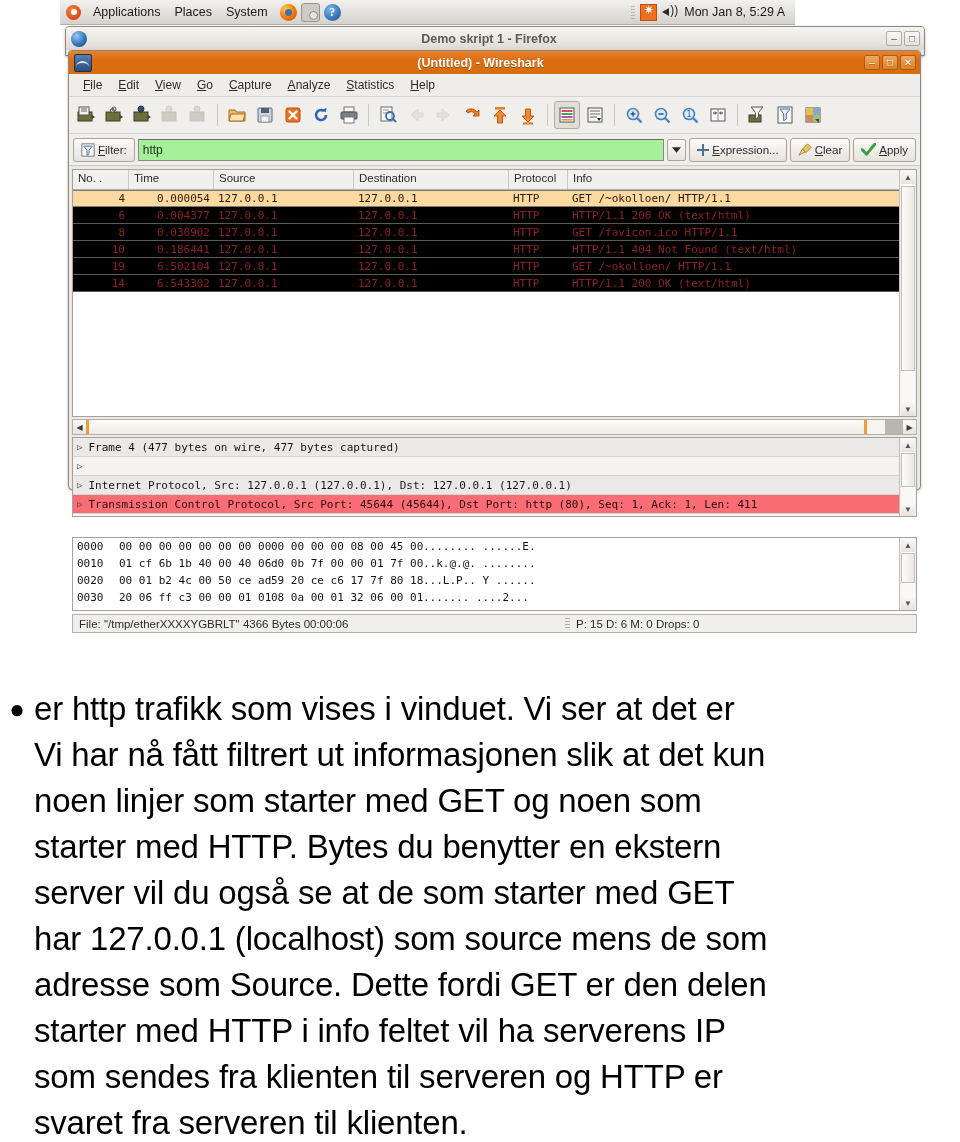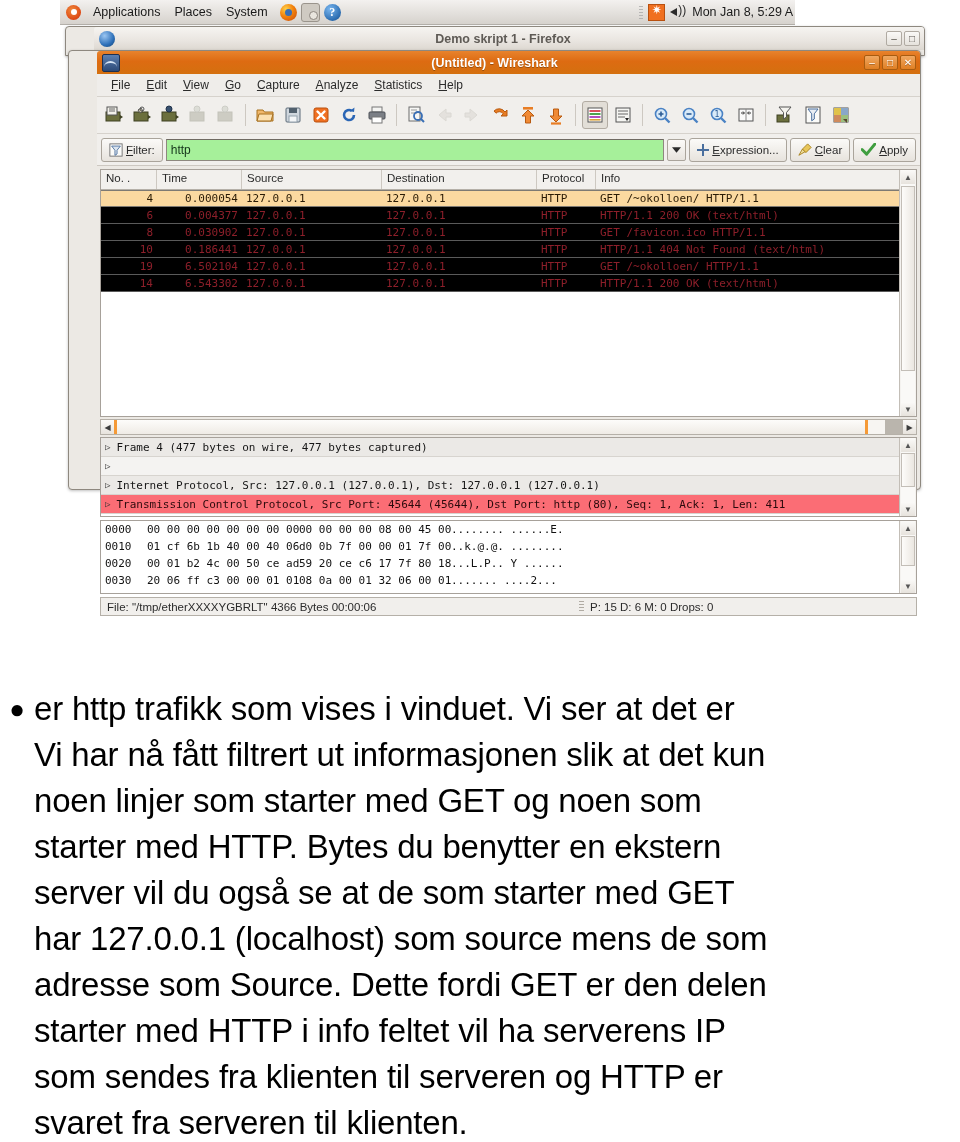--- a/index.html
+++ b/index.html
@@ -60,21 +60,21 @@
   .pi-evo {
     background: #cfcac2; border: 1px solid #9a948c; border-radius: 3px;
     position: relative;
   }
   .pi-evo::after{
     content:""; position:absolute; right:1px; bottom:1px; width:7px; height:7px;
     border-radius:50%; background:#e9e5de; border:1px solid #8d8780;
   }
   .panel-right {
     margin-left: auto; display: flex; align-items: center; gap: 5px;
-    padding-right: 2px; white-space: nowrap;
+    padding-right: 10px; white-space: nowrap;
   }
   .panel-grip {
     width: 4px; height: 14px;
     background-image: radial-gradient(#aaa 40%, transparent 41%);
     background-size: 2px 3px; opacity: .8;
   }
   .tray-orange {
     width: 15px; height: 15px; background: #f07020;
     border: 1px solid #b85010; position: relative;
   }
@@ -95,21 +95,20 @@
   .panel-clock { font-size: 12.5px; color:#1a1a1a; }
 
   
   .win {
     position: absolute;
     border: 1px solid #8e887f;
     border-radius: 4px 4px 0 0;
     box-sizing: border-box;
     background: #ece9e4;
     box-shadow: 0 1px 3px rgba(0,0,0,.25);
-    padding-left: 28px;
   }
   .titlebar {
     height: 23px; display: flex; align-items: center;
     font-size: 12.5px; font-weight: bold;
     position: relative; box-sizing: border-box;
   }
   .titlebar.inactive {
     background: linear-gradient(to bottom, #f6f4f1 0%, #e9e5e0 60%, #ddd8d1 100%);
     color: #5e5a55;
     border-radius: 3px 3px 0 0;
@@ -271,21 +270,21 @@
     color: #151515; background: #ebe9e6;
     border-bottom: 1px solid #d7d4cf; padding-left: 4px;
     white-space: nowrap; overflow: hidden; box-sizing: border-box;
   }
   .drow.alt { background: #f4f3f1; }
   .drow.tcp { background: #fb6d75; color: #2b0a0c; }
   .tri { margin-right: 6px; font-size: 9px; color: #333; }
 
   
   .pane-hex {
-    border: 1px solid #a7a19a; margin: 3px 3px 0 3px; height: 74px;
+    border: 1px solid #a7a19a; margin: 20px 3px 0 3px; height: 74px;
     background: #fff; box-sizing: border-box; overflow: hidden;
     position: relative;
   }
   .hrow {
     display: flex; height: 17px; align-items: center;
     font-family: "DejaVu Sans Mono", monospace; font-size: 11px;
     color: #111; padding-left: 4px; white-space: pre;
   }
   .h-off  { width: 42px; }
   .h-b1   { width: 152px; }

